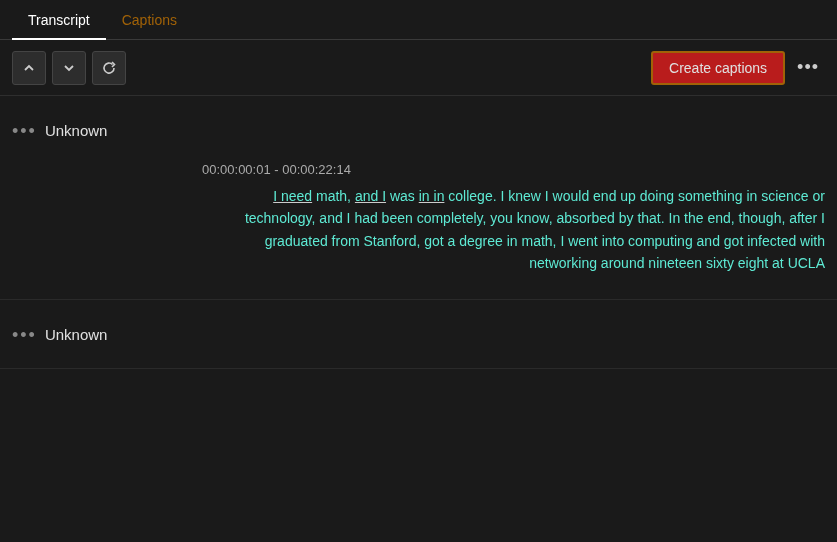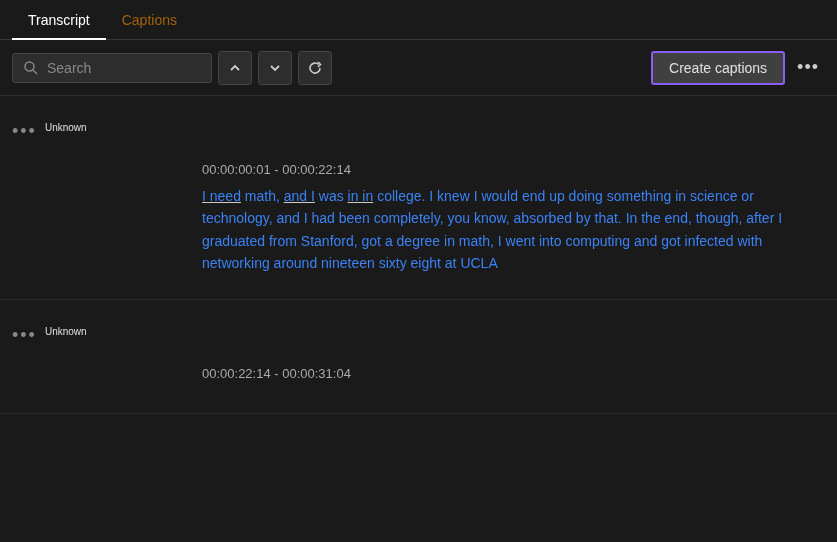--- a/index.html
+++ b/index.html
@@ -113,22 +113,22 @@
       width: 34px;
       height: 34px;
       display: flex;
       align-items: center;
       justify-content: center;
       cursor: pointer;
       font-size: 14px;
     }
 
     .create-captions-btn {
-      background: #404040;
-      border: 2px solid #8b5cf6;
+      background: #b91c1c;
+      border: 2px solid #a16207;
       border-radius: 3px;
       color: #e0e0e0;
       padding: 6px 16px;
       font-size: 14px;
       cursor: pointer;
       height: 34px;
       display: flex;
       align-items: center;
     }
 
@@ -186,65 +186,59 @@
     .speaker-dots {
       color: #888888;
       font-size: 18px;
       line-height: 1;
       letter-spacing: 2px;
       cursor: pointer;
       flex-shrink: 0;
     }
 
     .speaker-name {
-      font-size: 10px;
+      font-size: 15px;
       color: #e0e0e0;
       font-weight: 400;
     }
 
     .content-section {
       flex: 1;
     }
 
     .timestamp {
       font-size: 13px;
       color: #aaaaaa;
       margin-bottom: 8px;
       margin-top: 42px;
     }
 
     .transcript-text {
       font-size: 14px;
-      color: #3b82f6;
+      color: #5eead4;
       line-height: 1.6;
+      text-align: right;
     }
 
     .underline-word {
       text-decoration: underline;
       text-decoration-color: #cccccc;
     }
   </style>
 </head>
 <body>
 
 <div class="app-container">
 
   <div class="tab-bar">
     <div class="tab active">Transcript</div>
     <div class="tab">Captions</div>
   </div>
 
   <div class="toolbar">
-    <div class="search-box">
-      <svg class="search-icon-svg" width="16" height="16" viewBox="0 0 16 16" fill="#888">
-        <circle cx="6.5" cy="6.5" r="4.5" stroke="#888" stroke-width="1.5" fill="none"></circle>
-        <line x1="10" y1="10" x2="14" y2="14" stroke="#888" stroke-width="1.5"></line>
-      </svg>
-      <input type="text" placeholder="Search" style="">
-    </div>
 
     <button class="nav-btn">
       <svg width="12" height="12" viewBox="0 0 12 12" fill="#cccccc">
         <polyline points="2,8 6,4 10,8" stroke="#cccccc" stroke-width="1.8" fill="none"></polyline>
       </svg>
     </button>
 
     <button class="nav-btn">
       <svg width="12" height="12" viewBox="0 0 12 12" fill="#cccccc">
         <polyline points="2,4 6,8 10,4" stroke="#cccccc" stroke-width="1.8" fill="none"></polyline>
@@ -284,18 +278,17 @@
         </div>
       </div>
     </div>
 
     <div class="transcript-entry">
       <div class="speaker-section">
         <span class="speaker-dots">•••</span>
         <span class="speaker-name">Unknown</span>
       </div>
       <div class="content-section">
-        <div class="timestamp">00:00:22:14 - 00:00:31:04</div>
       </div>
     </div>
 
   </div>
 </div>
 
 </body></html>

